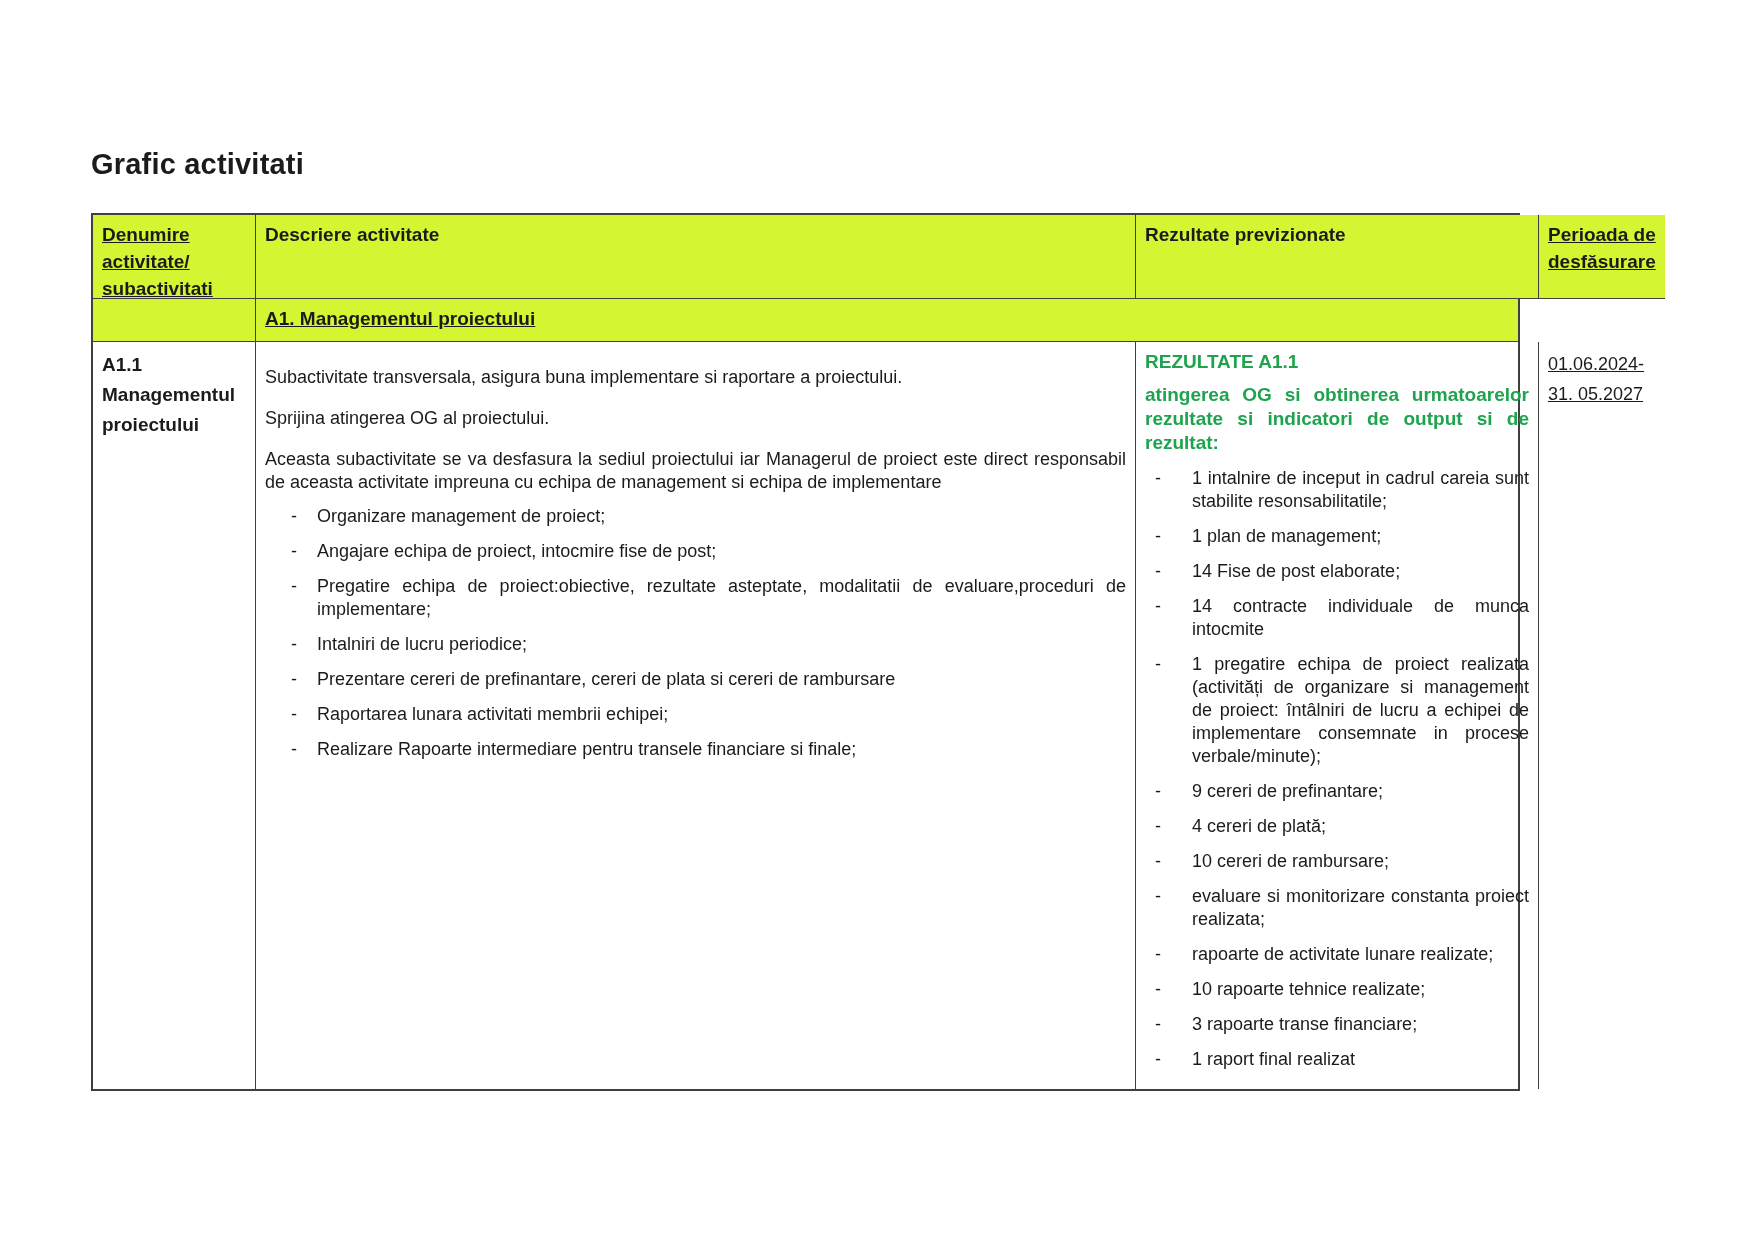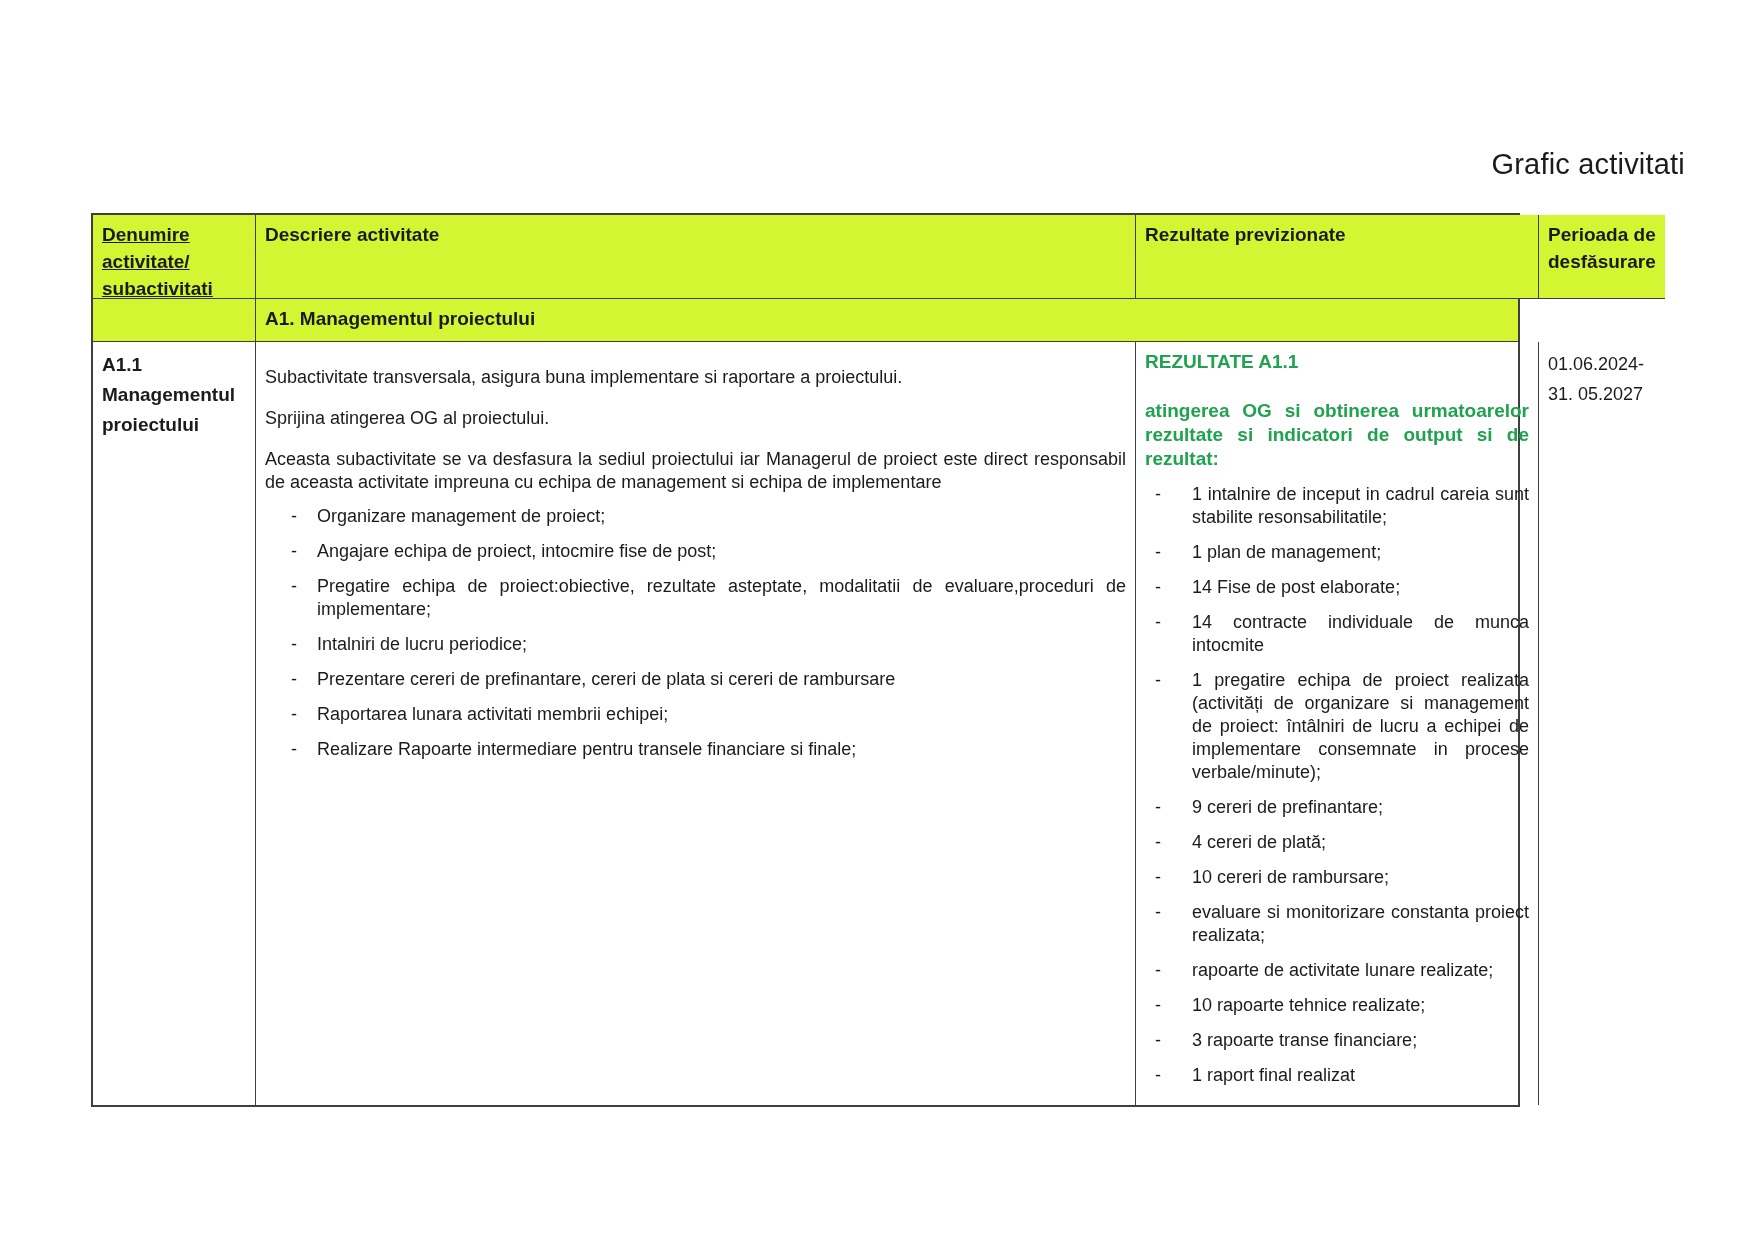--- a/index.html
+++ b/index.html
@@ -4,52 +4,52 @@
 <style>
   * { margin:0; padding:0; box-sizing:border-box; }
   html,body { background:#ffffff; }
   body {
     width:1755px; height:1241px; position:relative; overflow:hidden;
     font-family:"Liberation Sans","DejaVu Sans",sans-serif;
     color:var(--text,#1b1b1b);
   }
   .title {
     position:absolute; left:91px; top:148px; width:1594px;
-    text-align:right; font-size:29px; font-weight:normal; letter-spacing:0.2px;
+    text-align:left; font-size:29px; font-weight:bold; letter-spacing:0.2px;
   }
   .gtable {
     position:absolute; left:91px; top:213px; width:1429px;
     border:2px solid var(--border,#3f3f3f); background:#fff;
   }
   .row { display:flex; }
   .cell {
     border-right:1px solid var(--border,#3f3f3f);
     border-bottom:1px solid var(--border,#3f3f3f);
     padding:6px 9px; font-size:18px; line-height:23px;
   }
-  .cell:last-child { border-right:none; }
+  .cell:last-child { border-right:none;text-decoration:underline; }
   .row:last-child > .cell { border-bottom:none; }
   .c1 { width:163px; flex:none; }
   .c2 { width:880px; flex:none; }
   .c3 { width:403px; flex:none; }
   .c4 { flex:1; }
   .green { background:var(--header_bg,#d4f532); }
   .head { height:84px; }
   .head .cell { font-weight:bold; line-height:27px; padding-top:6px; font-size:19px; }
   .head .u { text-decoration:underline; }
   .section { height:43px; }
   .section .cell { font-weight:bold; font-size:19px; padding-top:8px; line-height:24px; }
   .main { min-height:736px; }
   .main .c1 { font-weight:bold; font-size:19px; line-height:30px; padding-top:8px; }
   .desc p { margin:18px 0 11px; text-align:justify; }
   .bullets .bullet { display:flex; margin:0 0 12px; }
   .desc .bullet .marker { flex:none; margin-left:26px; width:26px; }
   .res  .bullet .marker { flex:none; margin-left:10px; width:37px; }
   .bullet .btext { flex:1; text-align:justify; }
-  .res .rhead { color:var(--green_text,#1fa34e); font-weight:bold; font-size:19px; margin:2px 0 26px; }
+  .res .rhead { color:var(--green_text,#1fa34e); font-weight:bold; font-size:19px; margin:2px 0 10px; }
   .res .rsub  { color:var(--green_text,#1fa34e); font-weight:bold; font-size:19px;
                 line-height:24px; text-align:justify; margin:0 0 12px; }
   .period { line-height:30px; padding-top:7px; }
 </style>
 </head>
 <body>
 
 <h1 class="title">Grafic activitati</h1>
 
 <div class="gtable">

